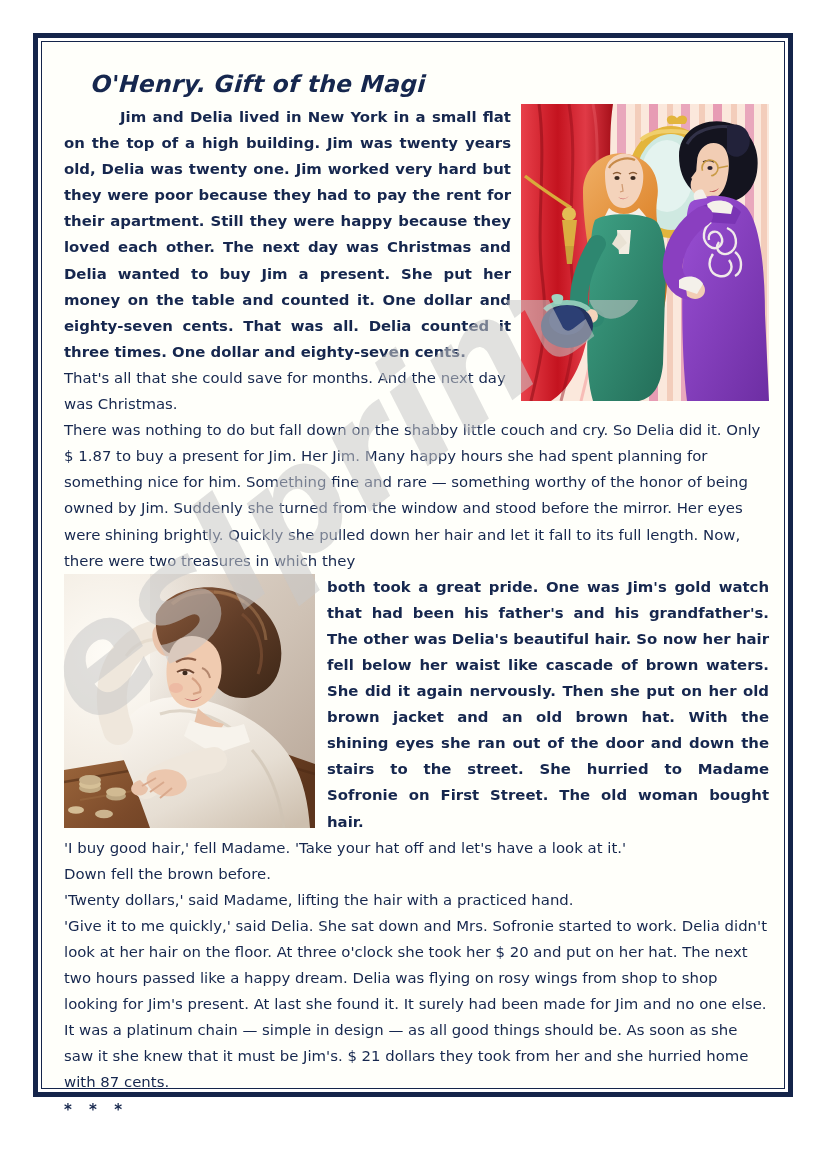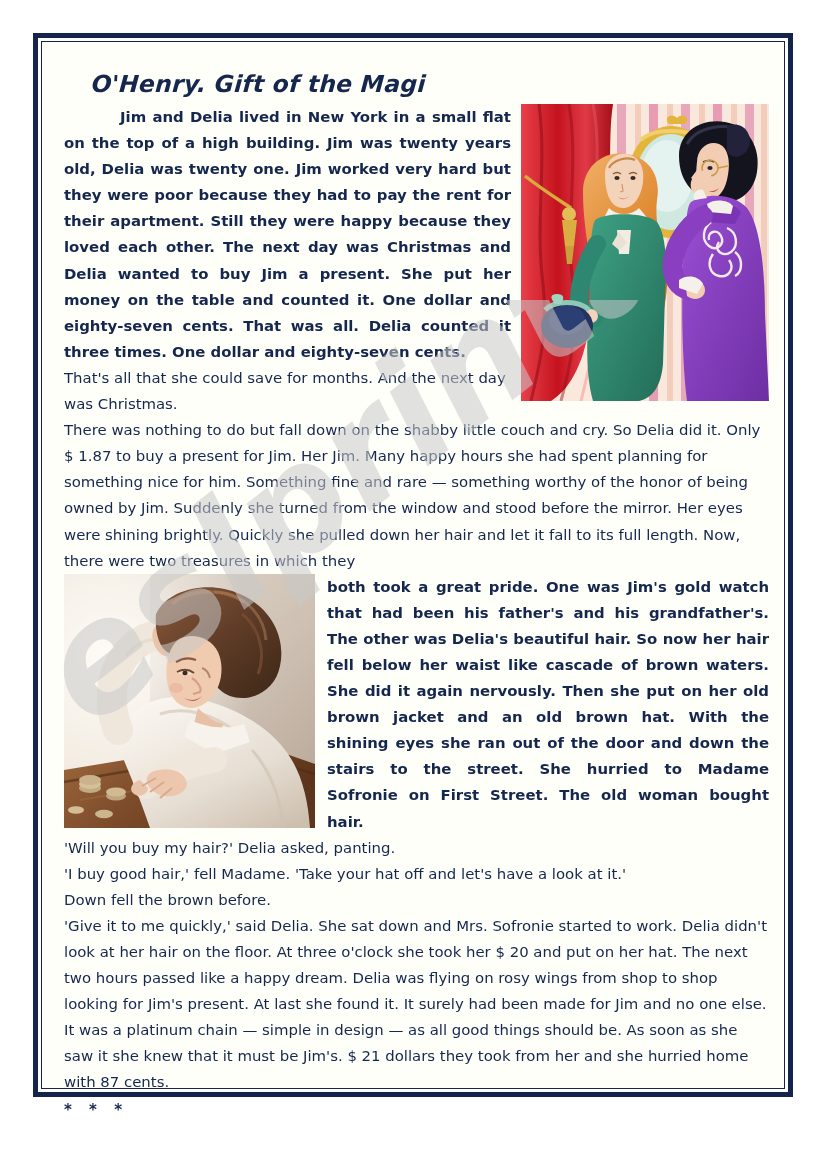--- a/index.html
+++ b/index.html
@@ -340,23 +340,23 @@
 
             <path d="M150,186 C126,190 100,200 82,212" fill="none" stroke="#efe7dc" stroke-width="26" stroke-linecap="round"></path>
             <path d="M88,198 c14,-6 30,-2 34,8 c4,10 -8,18 -22,16 c-14,-2 -24,-18 -12,-24 z" fill="#ecc7ae"></path>
             <path d="M76,206 c-8,2 -12,10 -6,14 c6,4 14,0 14,-6 z" fill="#e9c3aa"></path>
             <path d="M92,204 l-14,8 M100,208 l-14,10 M108,214 l-12,10" stroke="#d9a98d" stroke-width="2" fill="none"></path>
           </g>
         </svg>
       </div>
 
       <p class="para justify">both took a great pride. One was Jim's gold watch that had been his father's and his grandfather's. The other was Delia's beautiful hair. So now her hair fell below her waist like cascade of brown waters. She did it again nervously. Then she put on her old brown jacket and an old brown hat. With the shining eyes she ran out of the door and down the stairs to the street. She hurried to Madame Sofronie on First Street. The old woman bought hair.</p>
-      <p class="para left">'Will you buy my hair?' Delia asked, panting.</p>
       <p class="para left">'I buy good hair,' fell Madame. 'Take your hat off and let's have a look at it.'</p>
       <p class="para left">Down fell the brown before.</p>
+      <p class="para left">'Twenty dollars,' said Madame, lifting the hair with a practiced hand.</p>
       <p class="para left">'Give it to me quickly,' said Delia. She sat down and Mrs.  Sofronie started to work. Delia didn't look at her hair on the floor. At three o'clock she took her $ 20 and put on her hat. The next two hours passed like a happy dream. Delia was flying on rosy wings from shop to shop looking for Jim's present. At last she found it. It surely had been made for Jim and no one else. It was a platinum chain — simple in design — as all good things should be. As soon as she saw it she knew that it must be Jim's. $ 21 dollars they took from her and she hurried home with 87 cents.</p>
       <p class="para left stars">* * *</p>
     </div>
   </div>
 
   <div id="watermark">
     <svg viewBox="0 0 680 620" preserveAspectRatio="none">
       <text x="40" y="430" font-family="'DejaVu Sans', sans-serif" font-size="150" font-weight="bold" font-style="italic" fill="#c9c9c9" fill-opacity="0.55" transform="rotate(-38 40 430)">eslprintables.com</text>
     </svg>
   </div>

